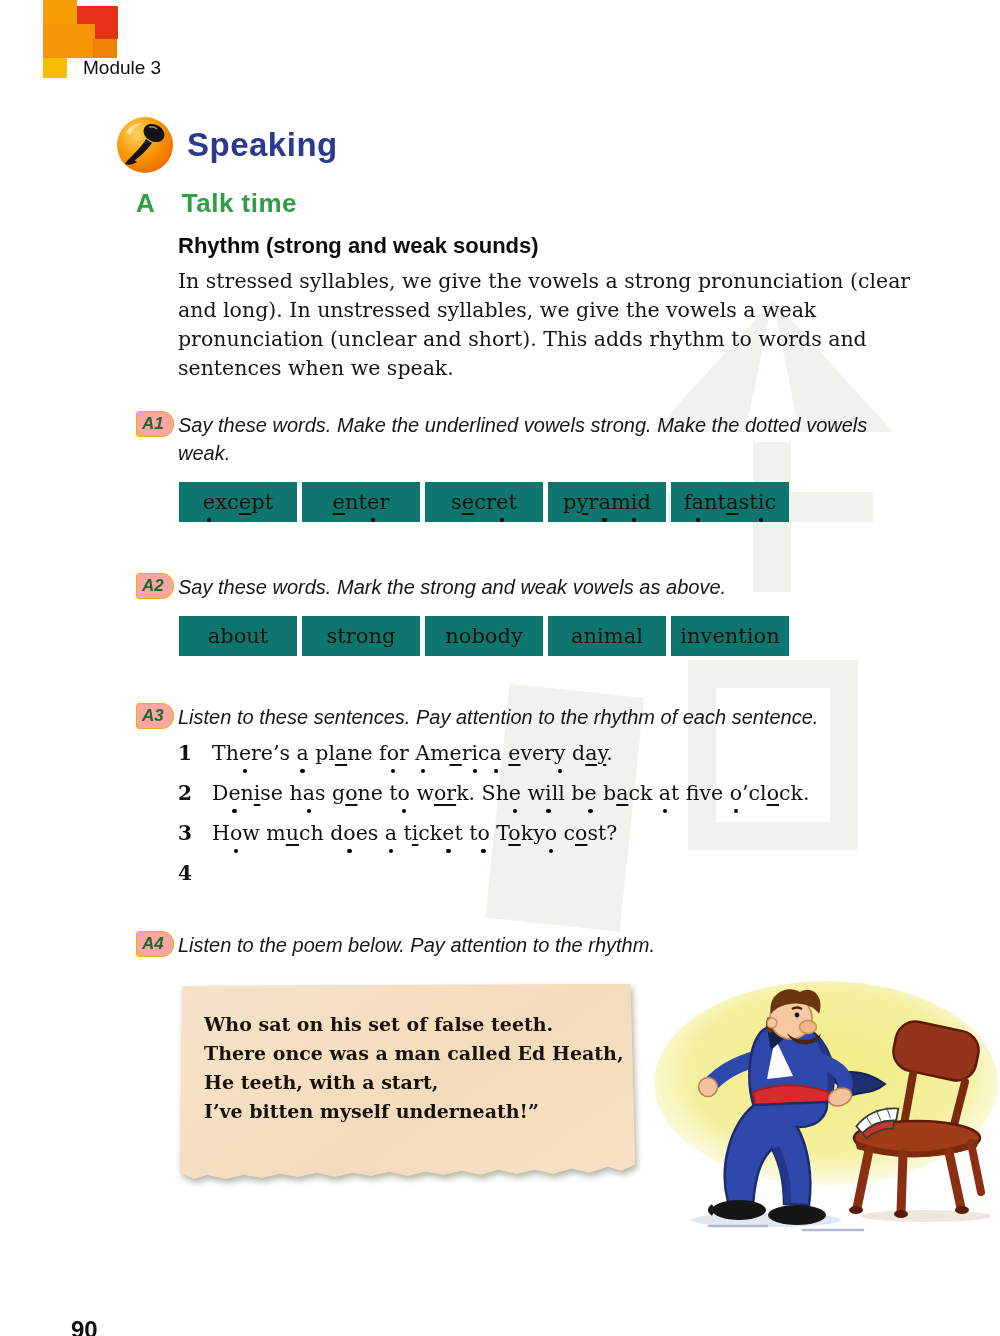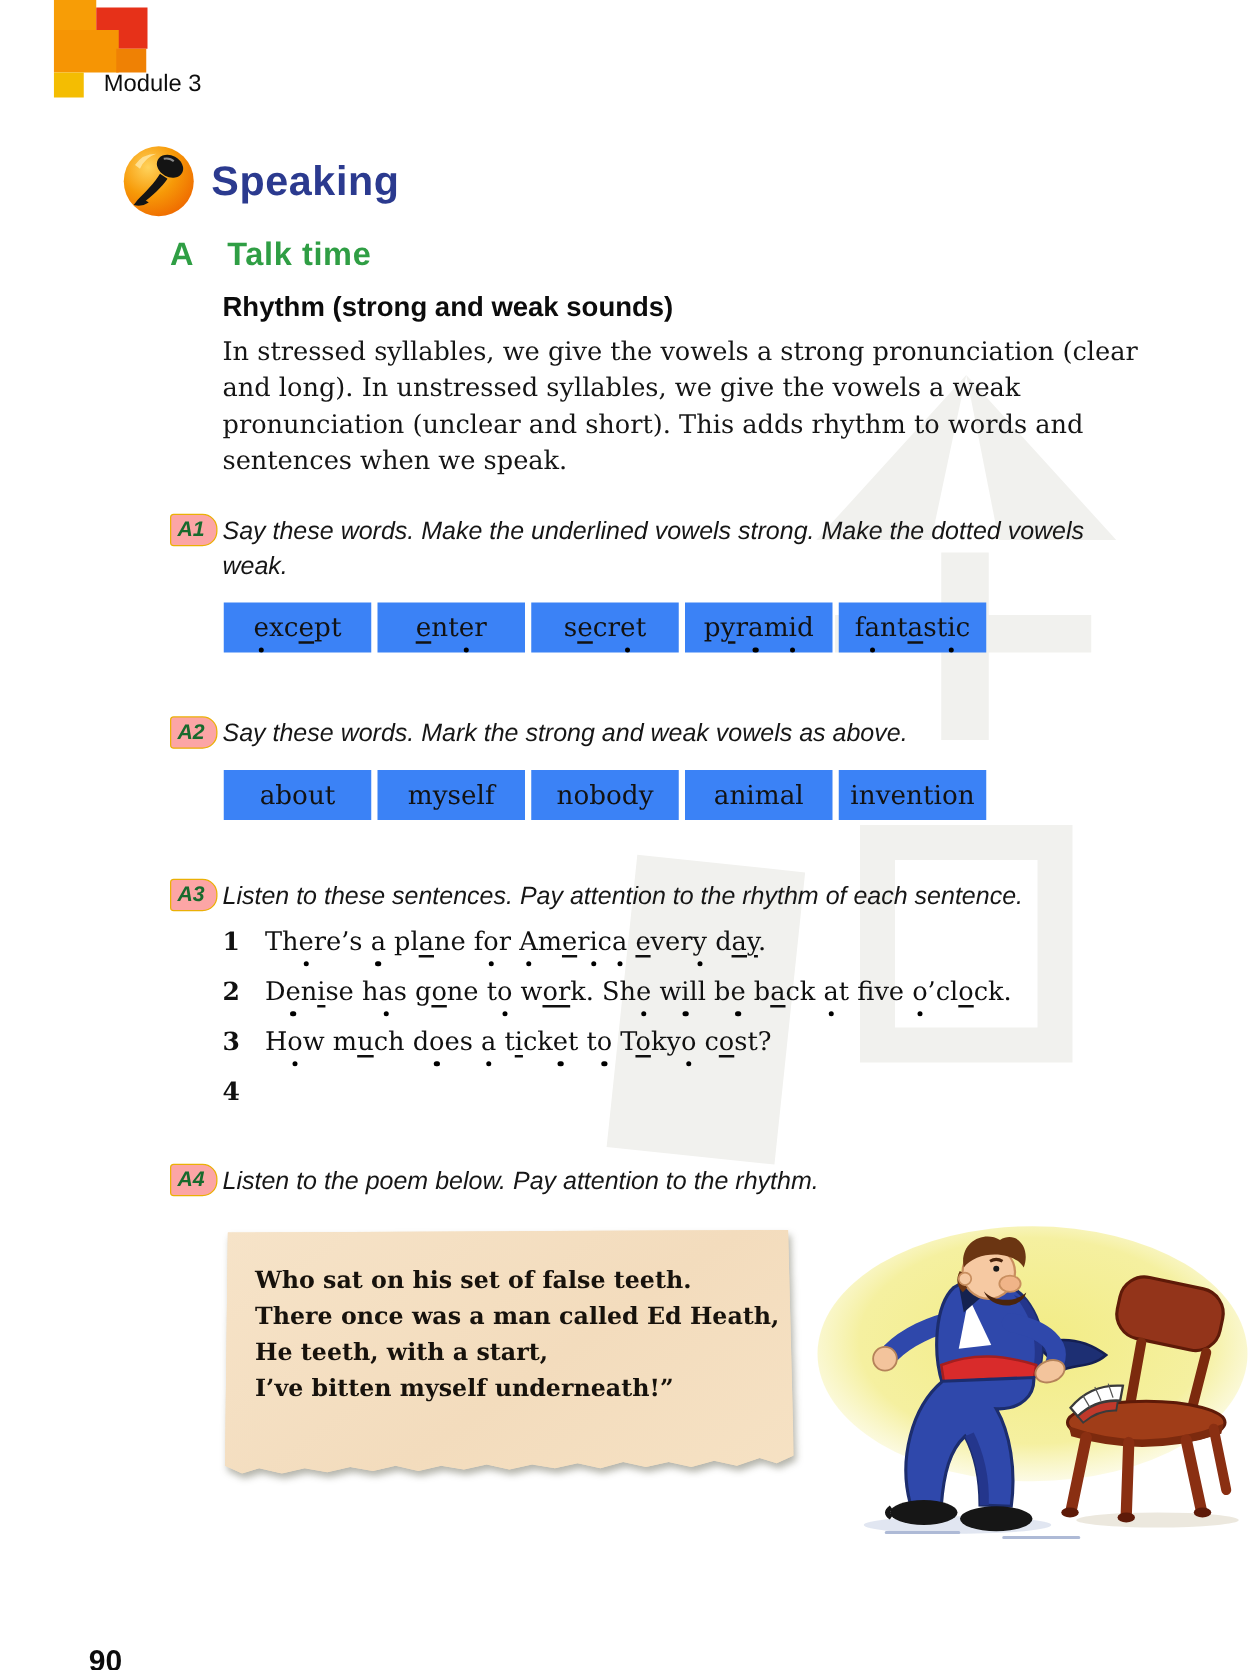--- a/index.html
+++ b/index.html
@@ -14,21 +14,21 @@
   .sq3{left:0;top:24px;width:52px;height:34px;background:#f69504;}
   .sq4{left:50px;top:39px;width:24px;height:19px;background:#ef8104;}
   .sq5{left:0;top:58px;width:24px;height:20px;background:#f4bd02;}
 
   .module-label{position:absolute;left:40px;top:57px;font-size:19px;color:#0d0d0d;}
 
   
   .watermark{position:absolute;left:420px;top:260px;width:480px;height:730px;pointer-events:none;}
 
   
-  .section-header{position:absolute;left:55px;top:116px;display:flex;align-items:center;gap:13px;}
+  .section-header{position:absolute;left:73px;top:116px;display:flex;align-items:center;gap:13px;}
   .section-title{font-size:33px;font-weight:bold;color:#2b3a8f;letter-spacing:0.5px;}
   .subsection{position:absolute;left:93px;top:188px;display:flex;align-items:baseline;}
   .subsection .letter{font-size:26px;font-weight:bold;color:#2f9e44;}
   .subsection .title{font-size:26px;font-weight:bold;color:#2f9e44;margin-left:27px;letter-spacing:0.5px;}
 
   
   .rhythm-heading{position:absolute;left:135px;top:233px;font-size:22px;font-weight:bold;color:#0c0c0c;}
   .intro-paragraph{position:absolute;left:135px;top:267px;width:750px;
     font-family:"DejaVu Serif",serif;font-size:20.5px;line-height:29px;color:#151515;}
 
@@ -36,21 +36,21 @@
   .exercise{position:absolute;left:135px;width:745px;}
   .ex-a1{top:411px;} .ex-a2{top:573px;} .ex-a3{top:703px;} .ex-a4{top:931px;}
   .badge{position:absolute;left:-42px;top:0px;background:#fca5a5;color:#186a2d;
     font-style:italic;font-weight:bold;font-size:17px;line-height:1;
     padding:3px 9px 4px 5px;border-radius:3px 12px 12px 3px;border:1px solid #eab006;}
   .instr{font-style:italic;font-size:20px;line-height:28px;color:#161616;}
 
   
   .strip{position:absolute;left:136px;display:flex;gap:5px;}
   .strip1{top:482px;} .strip2{top:616px;}
-  .word-box{width:118px;height:40px;background:#3b82f6;display:flex;align-items:center;justify-content:center;
+  .word-box{width:118px;height:40px;background:#0f766e;display:flex;align-items:center;justify-content:center;
     font-family:"DejaVu Serif",serif;font-size:21px;color:#121212;}
 
   
   .sentences{position:absolute;left:135px;top:741px;width:780px;}
   .sentence-row{display:flex;height:40px;align-items:flex-start;}
   .sentence-num{width:34px;font-family:"DejaVu Serif",serif;font-weight:bold;font-size:20px;}
   .sentence-text{font-family:"DejaVu Serif",serif;font-size:20.5px;color:#101010;}
 
   
   .vs{text-decoration:underline;text-decoration-thickness:2px;text-underline-offset:4px;}
@@ -152,21 +152,21 @@
 
   <div class="exercise ex-a2">
     <span class="badge">A2</span>
     <div class="instr">Say these words. Mark the strong and weak vowels as above.</div>
   </div>
   <div class="strip strip2">
     <div class="word-box">
         <span>about</span>
       </div>
     <div class="word-box">
-        <span>myself</span>
+        <span>strong</span>
       </div>
     <div class="word-box">
         <span>nobody</span>
       </div>
     <div class="word-box">
         <span>animal</span>
       </div>
     <div class="word-box">
         <span>invention</span>
       </div>

